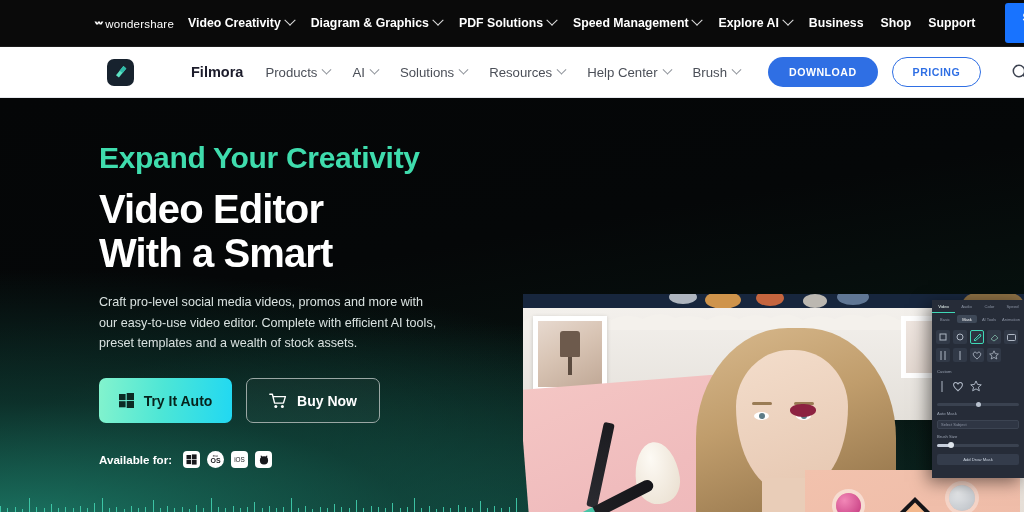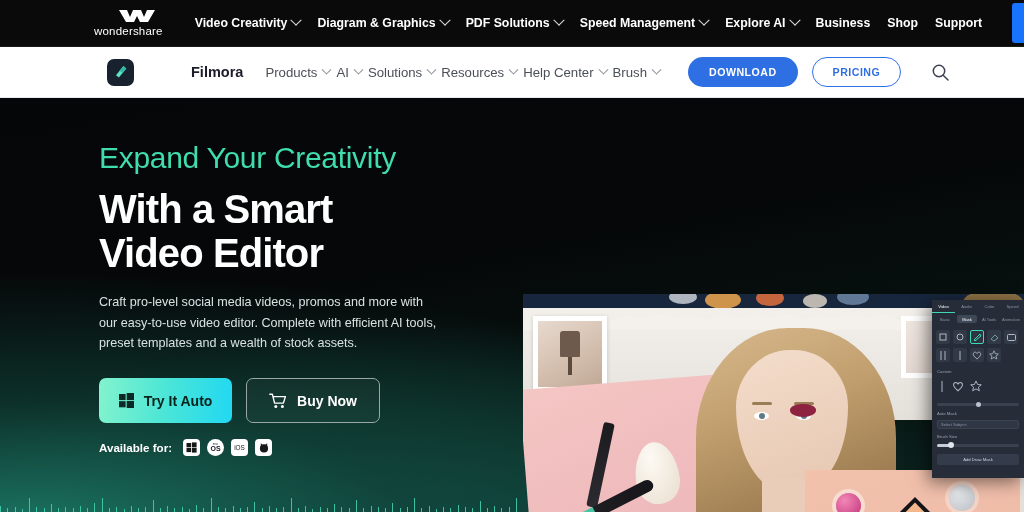--- a/index.html
+++ b/index.html
@@ -11,22 +11,22 @@
   }
   .page { position:relative; width:1024px; height:512px; overflow:hidden; }
 
   
   .topbar {
     position:relative; height:47px; background:#0a0a0a;
     display:flex; align-items:center; width:100%;
     border-bottom:1px solid #1b1b1b;
   }
   .ws-logo {
-    display:flex; flex-direction:column; align-items:flex-end;
-    margin-left:94px; margin-right:32px; width:80px;
+    display:flex; flex-direction:row; align-items:flex-end;
+    margin-left:94px; margin-right:14px; width:80px;
   }
   .ws-mark { width:46px; height:14px; display:block; }
   .ws-word {
     color:#fff; font-size:11.5px; letter-spacing:.2px;
     margin-top:2px; font-weight:400;
   }
   .topnav { display:flex; align-items:center; gap:17px; }
   .topnav-item {
     display:flex; align-items:center; gap:5px;
     color:#fff; font-size:12.3px; font-weight:bold;
@@ -49,21 +49,21 @@
     position:relative; height:51px; background:#fff;
     display:flex; align-items:center; width:100%;
     border-bottom:1px solid #e7e9ee;
   }
   .fl-brand { display:flex; align-items:center; margin-left:107px; margin-right:22px;gap:48px; }
   .fl-logo {
     width:27px; height:27px; border-radius:7px;
     background:#17222e; display:flex; align-items:center; justify-content:center;
   }
   .fl-name { margin-left:9px; color:#1c1c2b; font-size:14.5px; font-weight:bold; }
-  .subnav { display:flex; align-items:center; gap:6px; }
+  .subnav { display:flex; align-items:center; gap:22px; }
   .subnav-item {
     display:flex; align-items:center; gap:6px;
     color:#4b4f58; font-size:13.2px; white-space:nowrap; cursor:pointer;
   }
   .caret-d {
     display:inline-block; width:7px; height:7px;
     border-right:1.5px solid #8d9199; border-bottom:1.5px solid #8d9199;
     transform:rotate(45deg) translate(-2px,-2px);
   }
   .dl-btn {
@@ -86,21 +86,21 @@
     position:relative; width:100%; height:414px;
     background:
       radial-gradient(120% 95% at 2% 104%, rgba(28,122,103,.95) 0%, rgba(18,78,67,.55) 32%, rgba(8,30,27,0) 66%),
       radial-gradient(80% 70% at 46% 100%, rgba(22,96,84,.55) 0%, rgba(10,36,32,0) 65%),
       linear-gradient(170deg, #050607 0%, #050708 38%, #071310 70%, #0a1e1a 100%);
     overflow:hidden;
   }
 
   .hero-left { position:absolute; left:99px; top:44px; width:400px; z-index:4; }
   .h-eyebrow {
-    color:#3fdcad; font-size:30px; font-weight:normal;
+    color:#3fdcad; font-size:30px; font-weight:bold;
     letter-spacing:-.3px; line-height:1.05;
   }
   .h-title {
     color:#fff; font-size:40px; font-weight:bold;
     line-height:1.11; letter-spacing:-.9px; margin-top:13px;
   }
   .h-desc {
     color:#d9e2e0; font-size:12.6px; line-height:1.62;
     margin-top:17px; max-width:345px;
   }
@@ -110,21 +110,21 @@
     width:133px; height:45px; border-radius:7px; border:none; cursor:pointer;
     background:linear-gradient(95deg,#83f3cd 0%,#4de6d6 48%,#21d8f2 100%);
     color:#06231c; font-size:14px; font-weight:bold;
   }
   .btn-buy {
     display:flex; align-items:center; justify-content:center; gap:10px;
     width:134px; height:45px; border-radius:7px; cursor:pointer;
     background:rgba(255,255,255,.03); border:1.4px solid #9aa7a4;
     color:#fff; font-size:14px; font-weight:bold;
   }
-  .avail-row { display:flex; align-items:center; gap:7px; margin-top:16px; }
+  .avail-row { display:flex; align-items:center; gap:7px; margin-top:28px; }
   .avail-label { color:#fff; font-size:11.6px; font-weight:bold; margin-right:4px; }
   .plat {
     width:17px; height:17px; border-radius:4px; background:#fff;
     display:flex; align-items:center; justify-content:center;
     cursor:pointer; flex:none;
   }
 
   
   .shot { position:absolute; left:523px; top:196px; width:501px; height:318px; overflow:hidden; }
   .layer { position:absolute; }
@@ -648,22 +648,22 @@
         <i style="height: 4px; background: rgb(65, 207, 174);"></i>
         <i style="height: 6px; background: rgb(65, 207, 174);"></i>
         <i style="height: 4px; background: rgb(65, 207, 174);"></i>
         <i style="height: 5px; background: rgb(65, 207, 174);"></i>
         <i style="height: 14px; background: rgb(65, 207, 174);"></i>
       </div>
 
     <div class="hero-left">
       <div class="h-eyebrow">Expand Your Creativity</div>
       <div class="h-title">
+        <div>Video Editor</div>
         <div>With a Smart</div>
-        <div>Video Editor</div>
       </div>
       <p class="h-desc">Craft pro-level social media videos, promos and more with our easy-to-use video editor. Complete with efficient AI tools, preset templates and a wealth of stock assets.</p>
 
       <div class="cta-row">
         <button class="btn-try">
           <svg width="15" height="15" viewBox="0 0 15 15">
             <rect x="0" y="1" width="6.6" height="6.1" fill="#0b2a23"></rect>
             <rect x="7.7" y="0" width="7.3" height="7.1" fill="#0b2a23"></rect>
             <rect x="0" y="8.2" width="6.6" height="6.1" fill="#0b2a23"></rect>
             <rect x="7.7" y="8" width="7.3" height="7.1" fill="#0b2a23"></rect>

